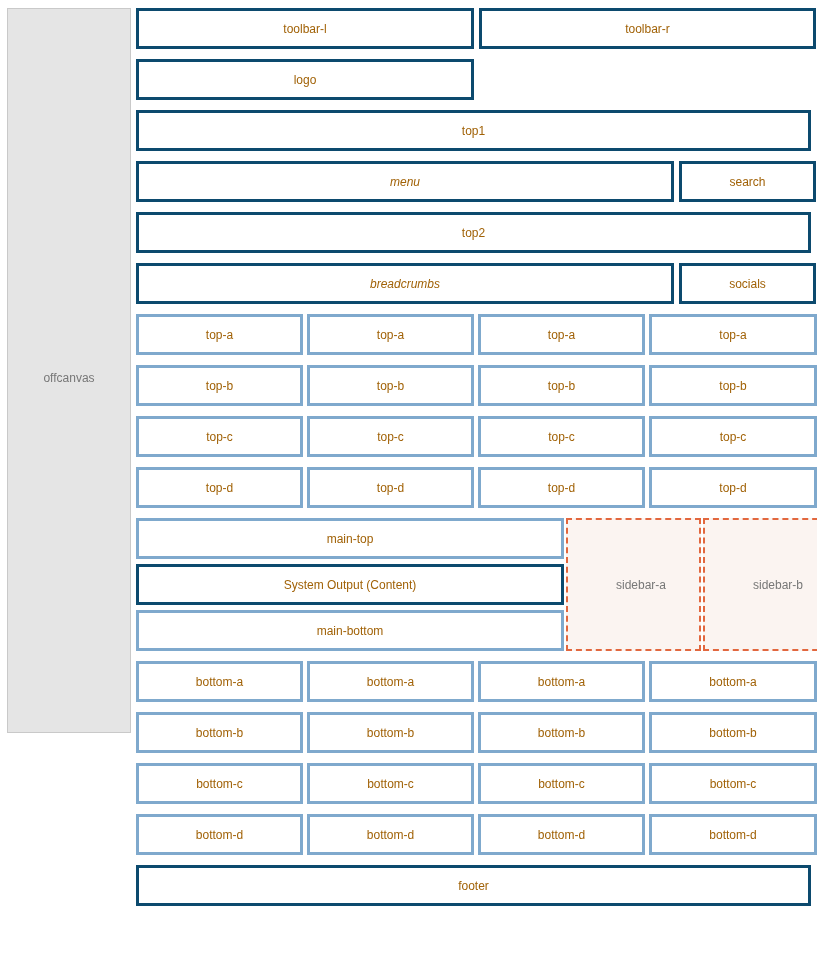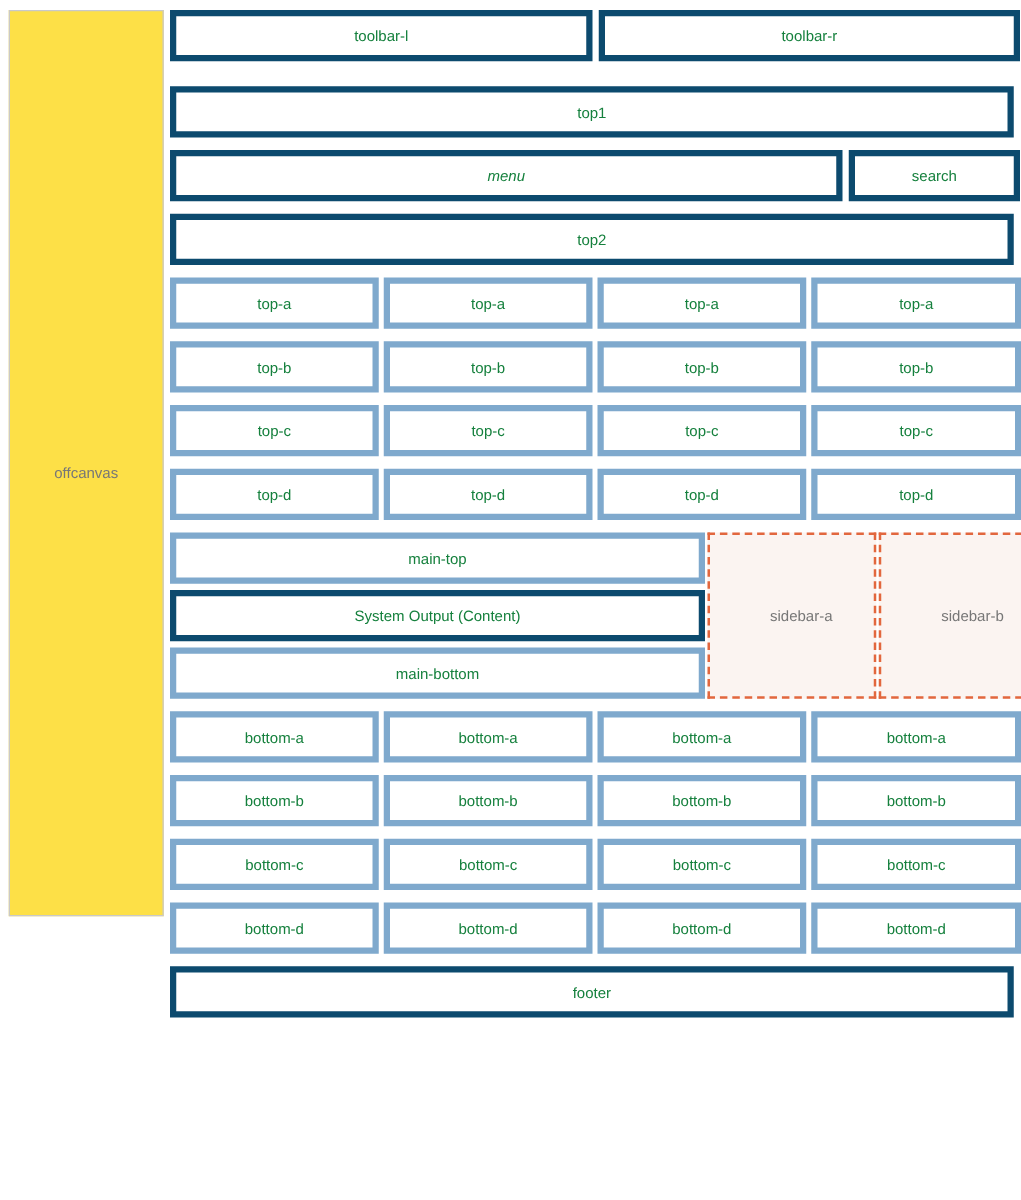--- a/index.html
+++ b/index.html
@@ -23,21 +23,21 @@
   }
 
   
   .offcanvas {
     position: absolute;
     left: 7px;
     top: 8px;
     width: 124px;
     height: 725px;
     border: 1px solid #c9c9c9;
-    background: #fde047;
+    background: #e5e5e5;
   }
   .offcanvas .oc-label {
     position: absolute;
     top: 362px;
     left: 0;
     right: 0;
     text-align: center;
     font-size: 12px;
     color: #777777;
     line-height: 14px;
@@ -51,28 +51,28 @@
     width: 675px;
   }
 
   .row {
     display: flex;
     width: 100%;
     margin-bottom: 10px;
   }
 
   .cell {
-    border: 5px solid #0c4a6e;
+    border: 3px solid #0c4a6e;
     background: #ffffff;
     height: 41px;
     display: flex;
     align-items: center;
     justify-content: center;
     font-size: 12px;
-    color: #15803d;
+    color: #a16207;
     line-height: 14px;
     flex: 1 1 auto;
   }
 
   .cell.blue { border-color: #7fa9cd; height: 41px; }
 
   .gap5 { width: 5px; flex: 0 0 5px; }
   .gap4 { width: 4px; flex: 0 0 4px; }
 
   
@@ -129,37 +129,43 @@
 
   <div class="content">
 
     <div class="row">
       <div class="cell w-left-toolbar">toolbar-l</div>
       <div class="gap5"></div>
       <div class="cell w-right-toolbar">toolbar-r</div>
     </div>
 
     <div class="row">
+      <div class="cell w-left-toolbar">logo</div>
       <div class="gap5"></div>
     </div>
 
     <div class="row">
       <div class="cell w-full">top1</div>
     </div>
 
     <div class="row">
       <div class="cell w-menu">menu</div>
       <div class="gap5"></div>
       <div class="cell w-search">search</div>
     </div>
 
     <div class="row">
       <div class="cell w-full">top2</div>
     </div>
 
+    <div class="row">
+      <div class="cell w-menu">breadcrumbs</div>
+      <div class="gap5"></div>
+      <div class="cell w-search">socials</div>
+    </div>
 
     <div class="row grid4">
       <div class="cell blue">top-a</div>
       <div class="gap4"></div>
       <div class="cell blue">top-a</div>
       <div class="gap4"></div>
       <div class="cell blue">top-a</div>
       <div class="gap4"></div>
       <div class="cell blue last">top-a</div>
     </div>

